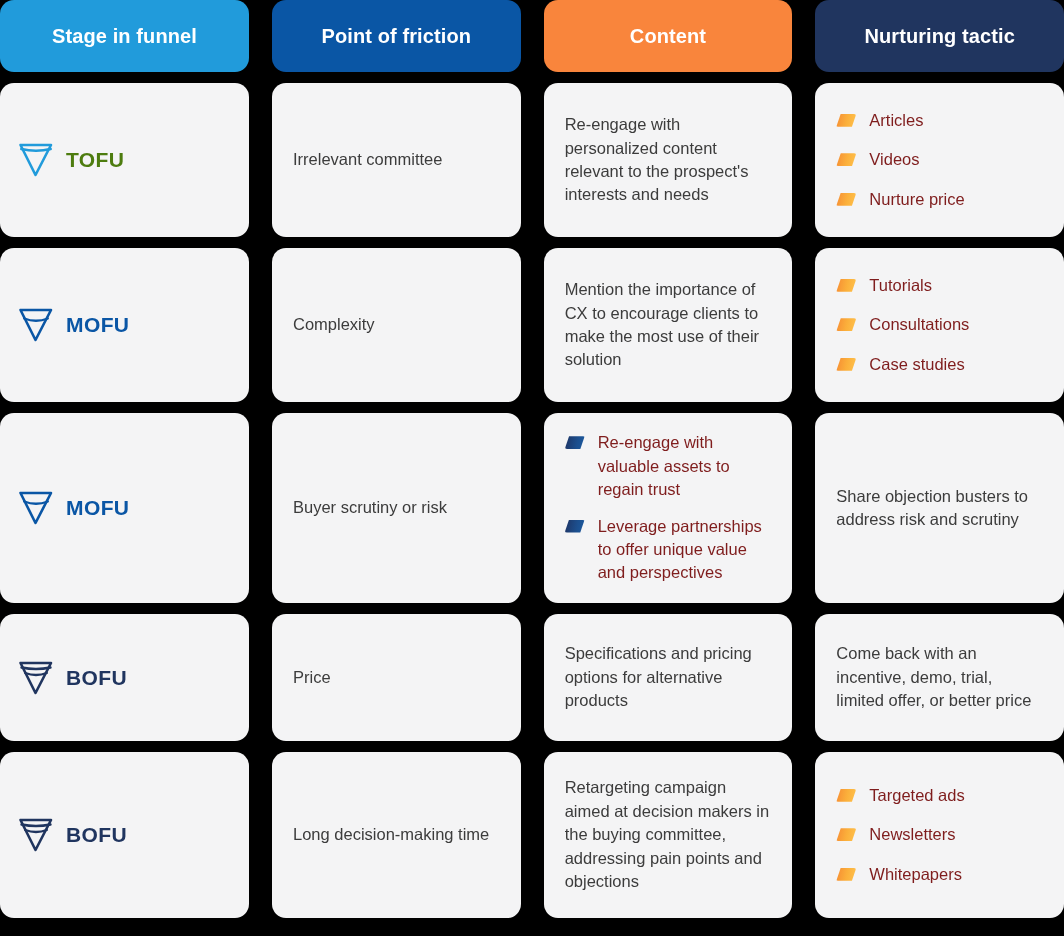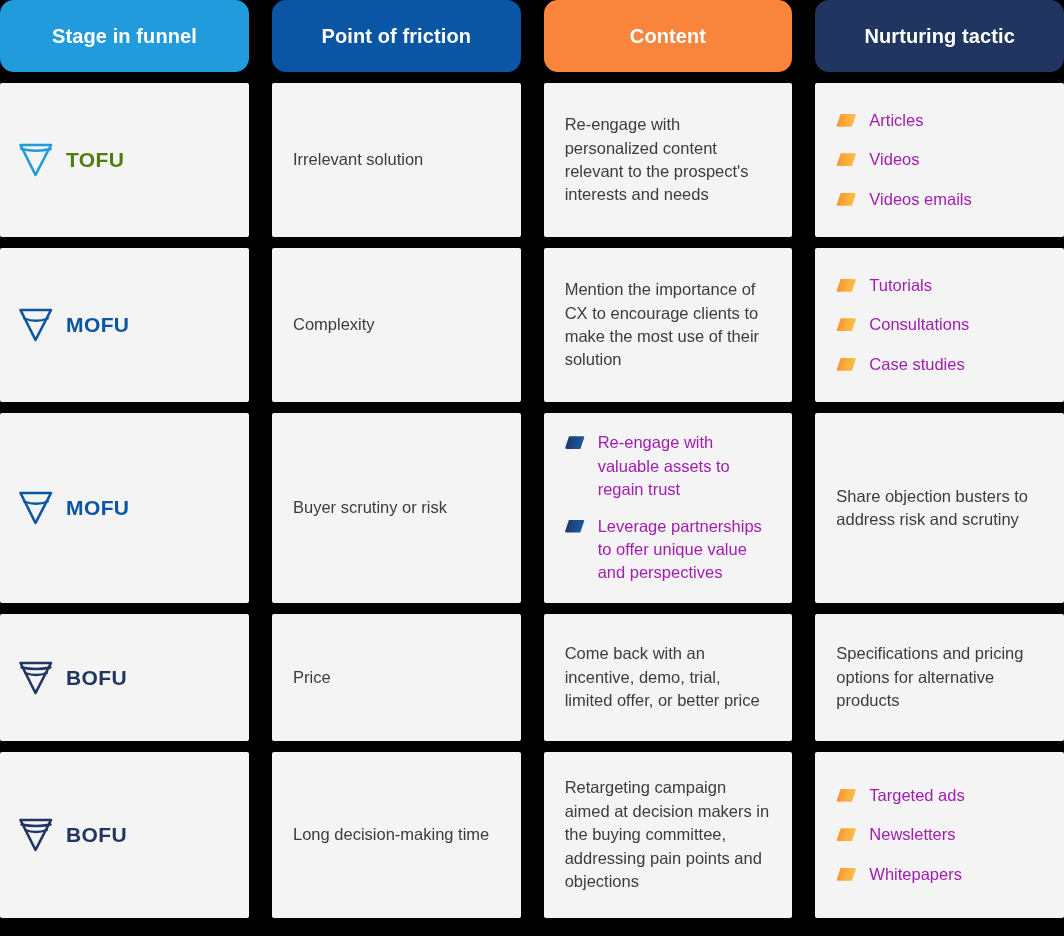--- a/index.html
+++ b/index.html
@@ -28,21 +28,21 @@
     letter-spacing: .1px;
   }
   .hdr.c0 { background: #219BDB; }
   .hdr.c1 { background: #0A56A5; }
   .hdr.c2 { background: #20355F; }
   .hdr.c3 { background: #F9853C; }
 
   
   .cell {
     background: #F4F4F5;
-    border-radius: 2px;
+    border-radius: 14px;
     display: flex;
     flex-direction: column;
     justify-content: center;
     padding: 8px 21px;
   }
   .cell.stage { padding-left: 18px; }
 
   .para {
     color: #3C3C3C;
     font-size: 16.5px;
@@ -54,21 +54,21 @@
   .stage-inner { display: flex; align-items: center; gap: 12px; }
   .stage-label {
     font-size: 21px; font-weight: bold; letter-spacing: .4px;
   }
   .funnel-ico { flex: 0 0 auto; display: block; }
 
   
   ul.bullets { list-style: none; }
   ul.bullets li {
     display: flex; align-items: flex-start; gap: 13px;
-    color: #a21caf;
+    color: #7f1d1d;
     font-size: 16.5px;
     line-height: 1.42;
   }
   ul.bullets.tight li { margin-bottom: 16px; }
   ul.bullets.tight li:last-child { margin-bottom: 0; }
   ul.bullets.loose li { margin-bottom: 13px; }
   ul.bullets.loose li:last-child { margin-bottom: 0; }
 
   .bullet-mark {
     flex: 0 0 auto;
@@ -92,38 +92,38 @@
     <div class="cell stage">
       <div class="stage-inner">
         <svg width="36" height="38" viewBox="0 0 36 38" class="funnel-ico">
           <path d="M2.5 4 H33 L17.5 34 Z" fill="none" stroke="#219BDB" stroke-width="2.6" stroke-linejoin="round"></path>
           <path d="M3.25 8 Q 18 11.5 32.75 8" fill="none" stroke="#219BDB" stroke-width="2.4" stroke-linecap="round"></path>
         </svg>
         <span class="stage-label" style="color: #4d7c0f;">TOFU</span>
       </div>
     </div>
     <div class="cell">
-      <div class="para">Irrelevant solution</div>
+      <div class="para">Irrelevant committee</div>
     </div>
     <div class="cell">
       <div class="para">Re-engage with personalized content relevant to the prospect's interests and needs</div>
     </div>
     <div class="cell">
       <ul class="bullets tight">
         <li>
           <span class="bullet-mark orange"></span>
           <span class="bullet-text">Articles</span>
         </li>
         <li>
           <span class="bullet-mark orange"></span>
           <span class="bullet-text">Videos</span>
         </li>
         <li>
           <span class="bullet-mark orange"></span>
-          <span class="bullet-text">Videos emails</span>
+          <span class="bullet-text">Nurture price</span>
         </li>
       </ul>
     </div>
     <div class="cell stage">
       <div class="stage-inner">
         <svg width="36" height="38" viewBox="0 0 36 38" class="funnel-ico">
           <path d="M2.5 4 H33 L17.5 34 Z" fill="none" stroke="#0A56A5" stroke-width="2.6" stroke-linejoin="round"></path>
           <path d="M6.25 12.5 Q 18 17 29.75 12.5" fill="none" stroke="#0A56A5" stroke-width="2.4" stroke-linecap="round"></path>
         </svg>
         <span class="stage-label" style="color: rgb(10, 86, 165);">MOFU</span>
@@ -185,24 +185,24 @@
           <path d="M3.5 8.5 Q 18 11.5 32.5 8.5" fill="none" stroke="#20355F" stroke-width="2.4" stroke-linecap="round"></path>
           <path d="M7.25 14 Q 18 18 28.75 14" fill="none" stroke="#20355F" stroke-width="2.4" stroke-linecap="round"></path>
         </svg>
         <span class="stage-label" style="color: rgb(32, 53, 95);">BOFU</span>
       </div>
     </div>
     <div class="cell">
       <div class="para">Price</div>
     </div>
     <div class="cell">
+      <div class="para">Specifications and pricing options for alternative products</div>
+    </div>
+    <div class="cell">
       <div class="para">Come back with an incentive, demo, trial, limited offer, or better price</div>
-    </div>
-    <div class="cell">
-      <div class="para">Specifications and pricing options for alternative products</div>
     </div>
     <div class="cell stage">
       <div class="stage-inner">
         <svg width="36" height="38" viewBox="0 0 36 38" class="funnel-ico">
           <path d="M2.5 4 H33 L17.5 34 Z" fill="none" stroke="#20355F" stroke-width="2.6" stroke-linejoin="round"></path>
           <path d="M3.5 8.5 Q 18 11.5 32.5 8.5" fill="none" stroke="#20355F" stroke-width="2.4" stroke-linecap="round"></path>
           <path d="M7.25 14 Q 18 18 28.75 14" fill="none" stroke="#20355F" stroke-width="2.4" stroke-linecap="round"></path>
         </svg>
         <span class="stage-label" style="color: rgb(32, 53, 95);">BOFU</span>
       </div>

